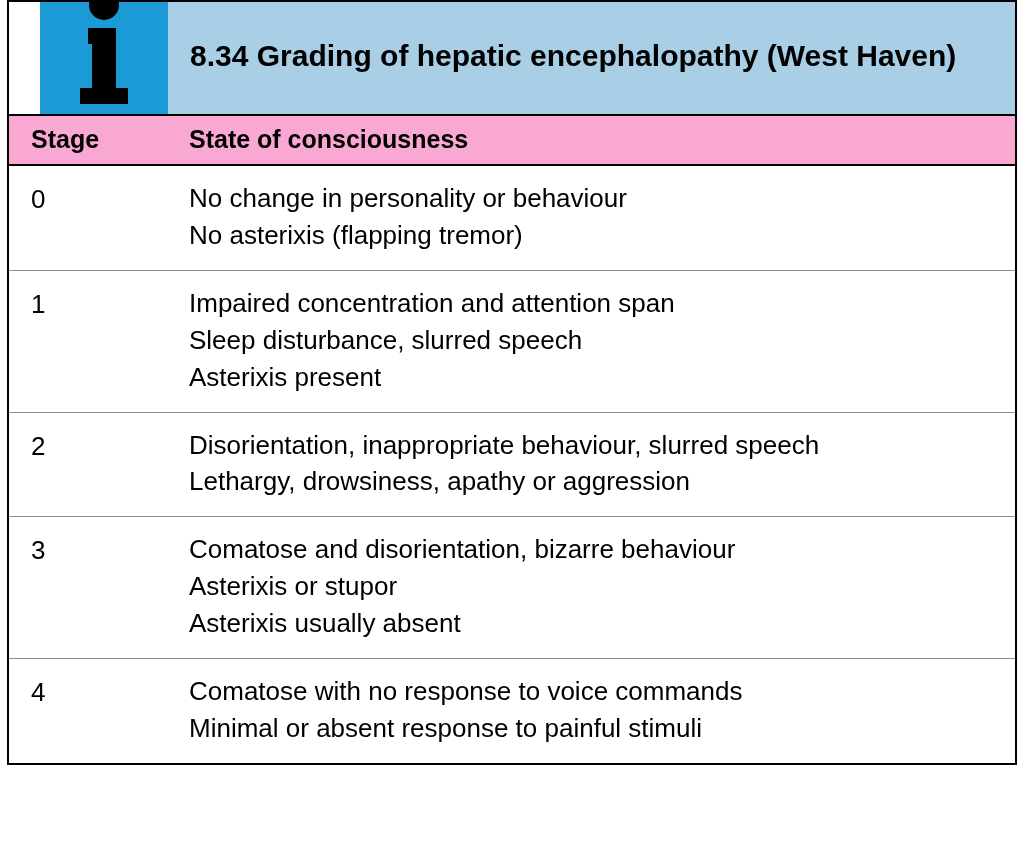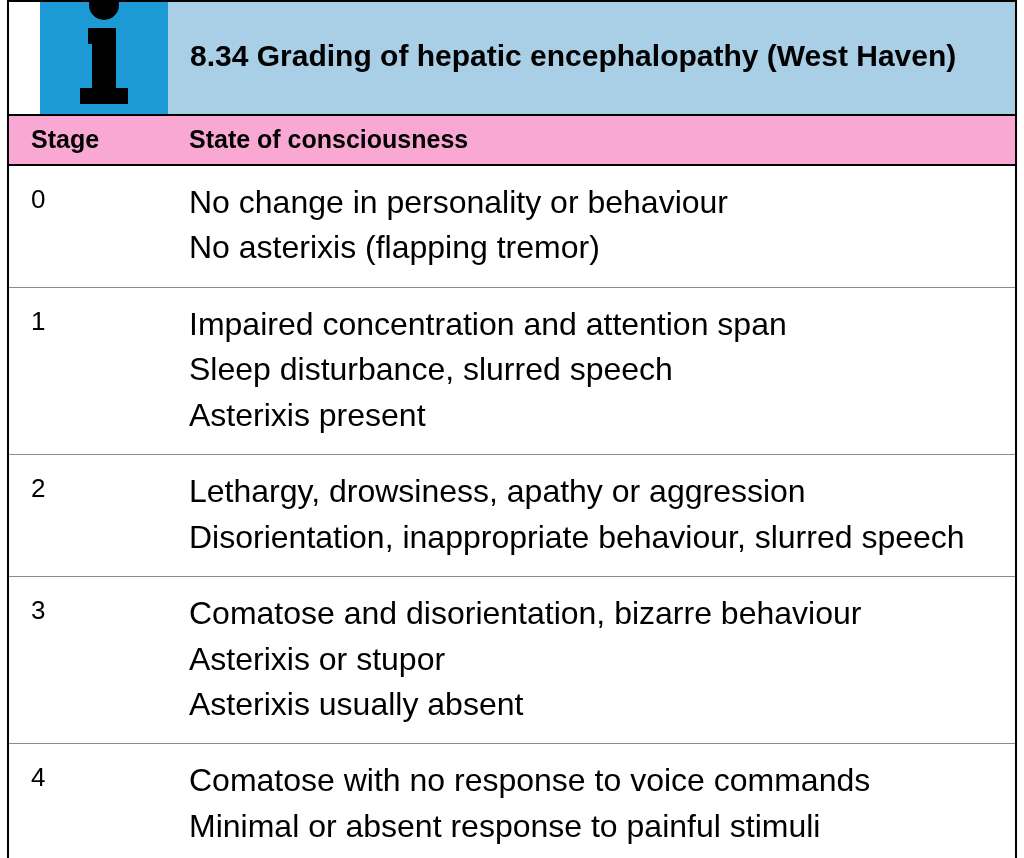--- a/index.html
+++ b/index.html
@@ -99,21 +99,21 @@
     font-size: 26px;
     padding: 14px 10px 14px 22px;
     line-height: 1.5;
   }
   .row .lines {
     flex: 1 1 auto;
     box-sizing: border-box;
     padding: 14px 14px 16px 22px;
   }
   .row .lines .line {
-    font-size: 32px;
+    font-size: 26px;
     line-height: 1.42;
     white-space: nowrap;
   }
 </style>
 </head>
 <body>
 
 <div class="table-box">
 
   <div class="header">
@@ -146,22 +146,22 @@
     <div class="lines">
       <div class="line">Impaired concentration and attention span</div>
       <div class="line">Sleep disturbance, slurred speech</div>
       <div class="line">Asterixis present</div>
     </div>
   </div>
 
   <div class="row">
     <div class="stage">2</div>
     <div class="lines">
+      <div class="line">Disorientation, inappropriate behaviour, slurred speech</div>
       <div class="line">Lethargy, drowsiness, apathy or aggression</div>
-      <div class="line">Disorientation, inappropriate behaviour, slurred speech</div>
     </div>
   </div>
 
   <div class="row">
     <div class="stage">3</div>
     <div class="lines">
       <div class="line">Comatose and disorientation, bizarre behaviour</div>
       <div class="line">Asterixis or stupor</div>
       <div class="line">Asterixis usually absent</div>
     </div>

